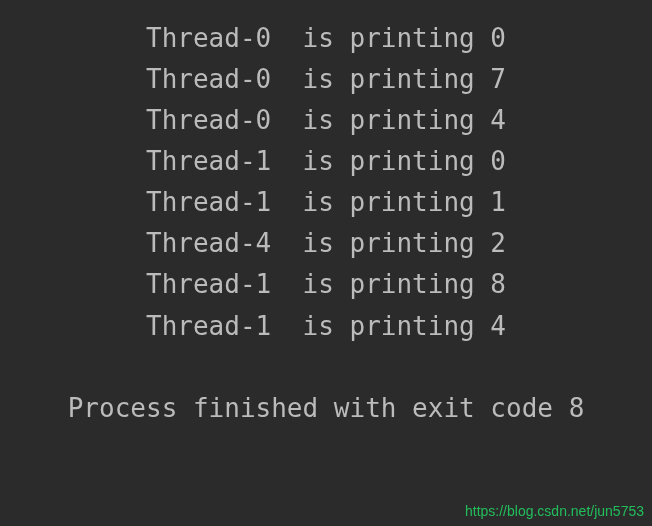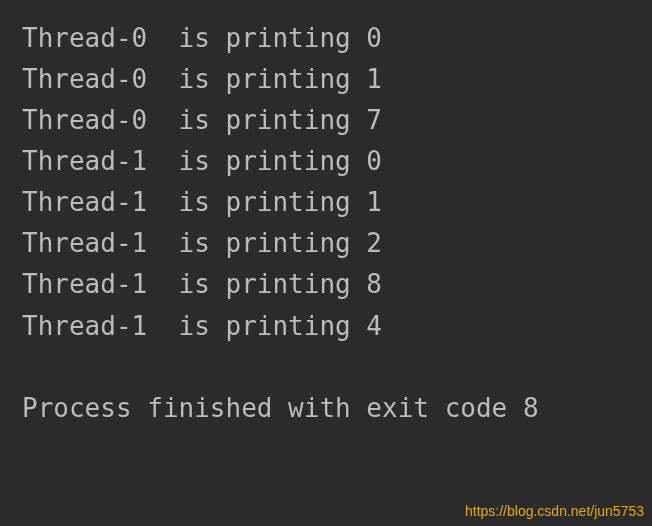--- a/index.html
+++ b/index.html
@@ -14,43 +14,44 @@
       font-family: 'Menlo', 'Monaco', 'Consolas', monospace;
       font-size: 26px;
       color: #bbbbbb;
       padding: 18px 22px;
       line-height: 1.58;
       position: relative;
       overflow: hidden;
     }
     .output-line {
       white-space: pre;
+      text-align: center;
     }
     .blank-line {
       height: 1.58em;
     }
     .watermark {
       position: absolute;
       bottom: 4px;
       right: 8px;
-      color: #eab308;
+      color: #22c55e;
       font-size: 14px;
       font-family: Arial, sans-serif;
       opacity: 0.95;
     }
   </style>
 </head>
 <body>
 
 <div>
   <div class="output-line">Thread-0  is printing 0</div>
-  <div class="output-line">Thread-0  is printing 1</div>
   <div class="output-line">Thread-0  is printing 7</div>
+  <div class="output-line">Thread-0  is printing 4</div>
   <div class="output-line">Thread-1  is printing 0</div>
   <div class="output-line">Thread-1  is printing 1</div>
-  <div class="output-line">Thread-1  is printing 2</div>
+  <div class="output-line">Thread-4  is printing 2</div>
   <div class="output-line">Thread-1  is printing 8</div>
   <div class="output-line">Thread-1  is printing 4</div>
   <div class="blank-line"></div>
   <div class="output-line">Process finished with exit code 8</div>
 </div>
 
 <div class="watermark">https://blog.csdn.net/jun5753</div>
 
 </body></html>

